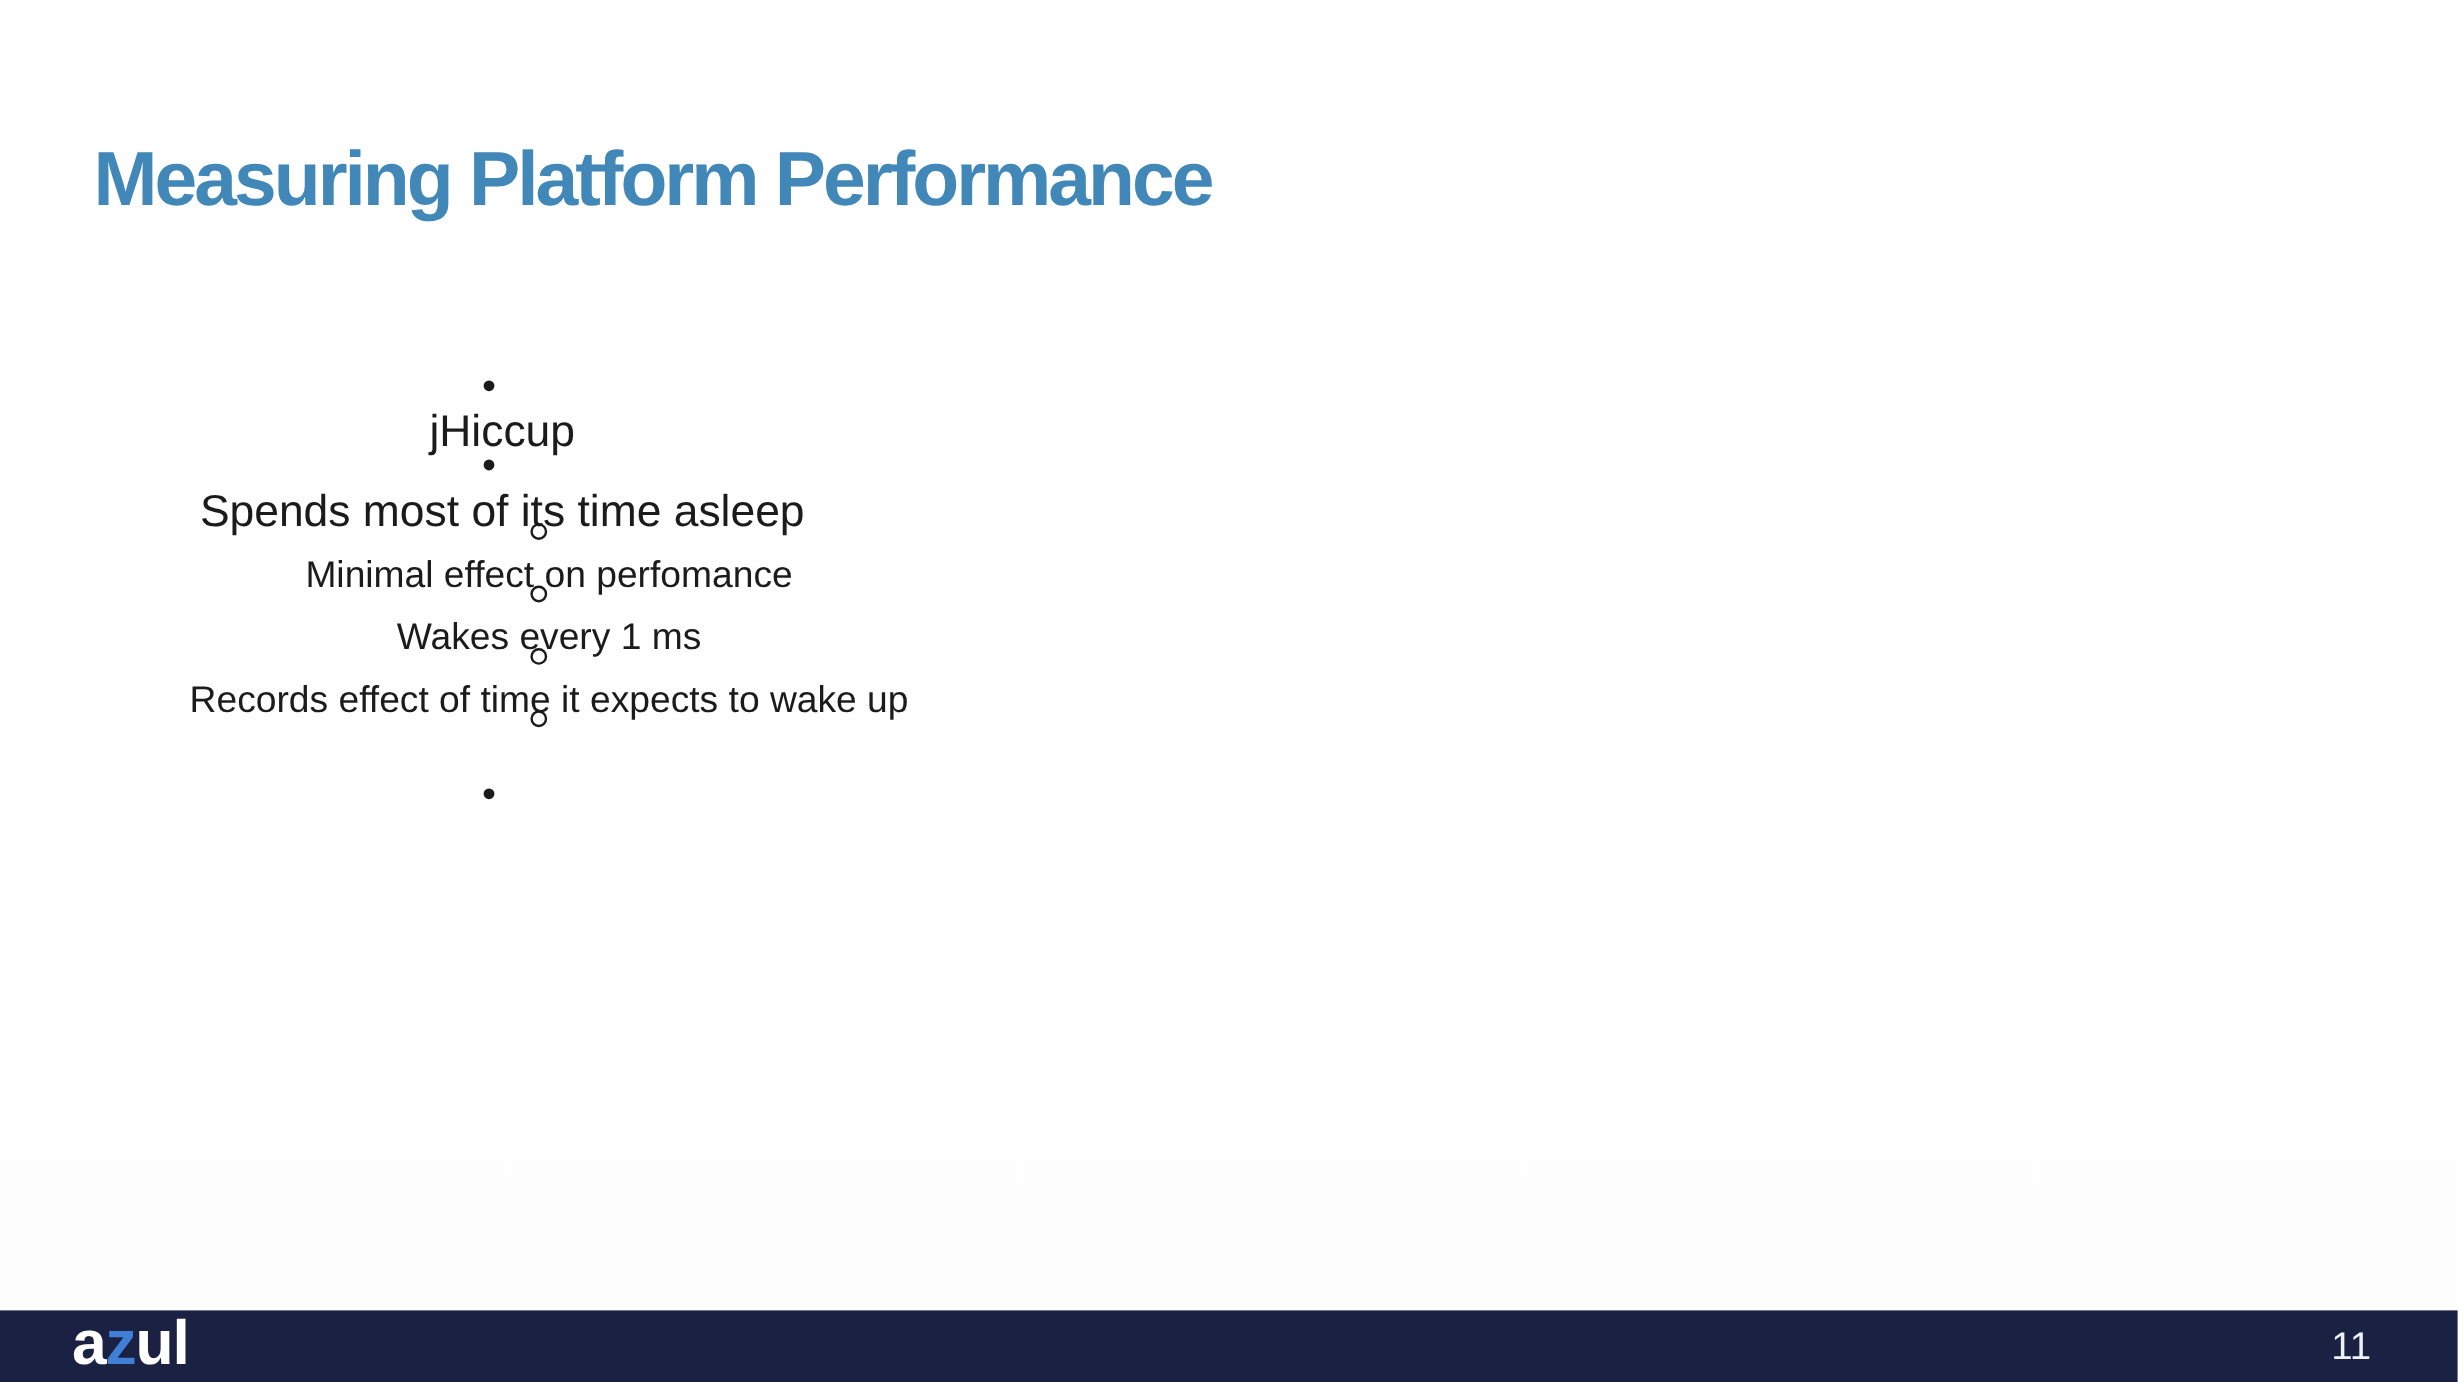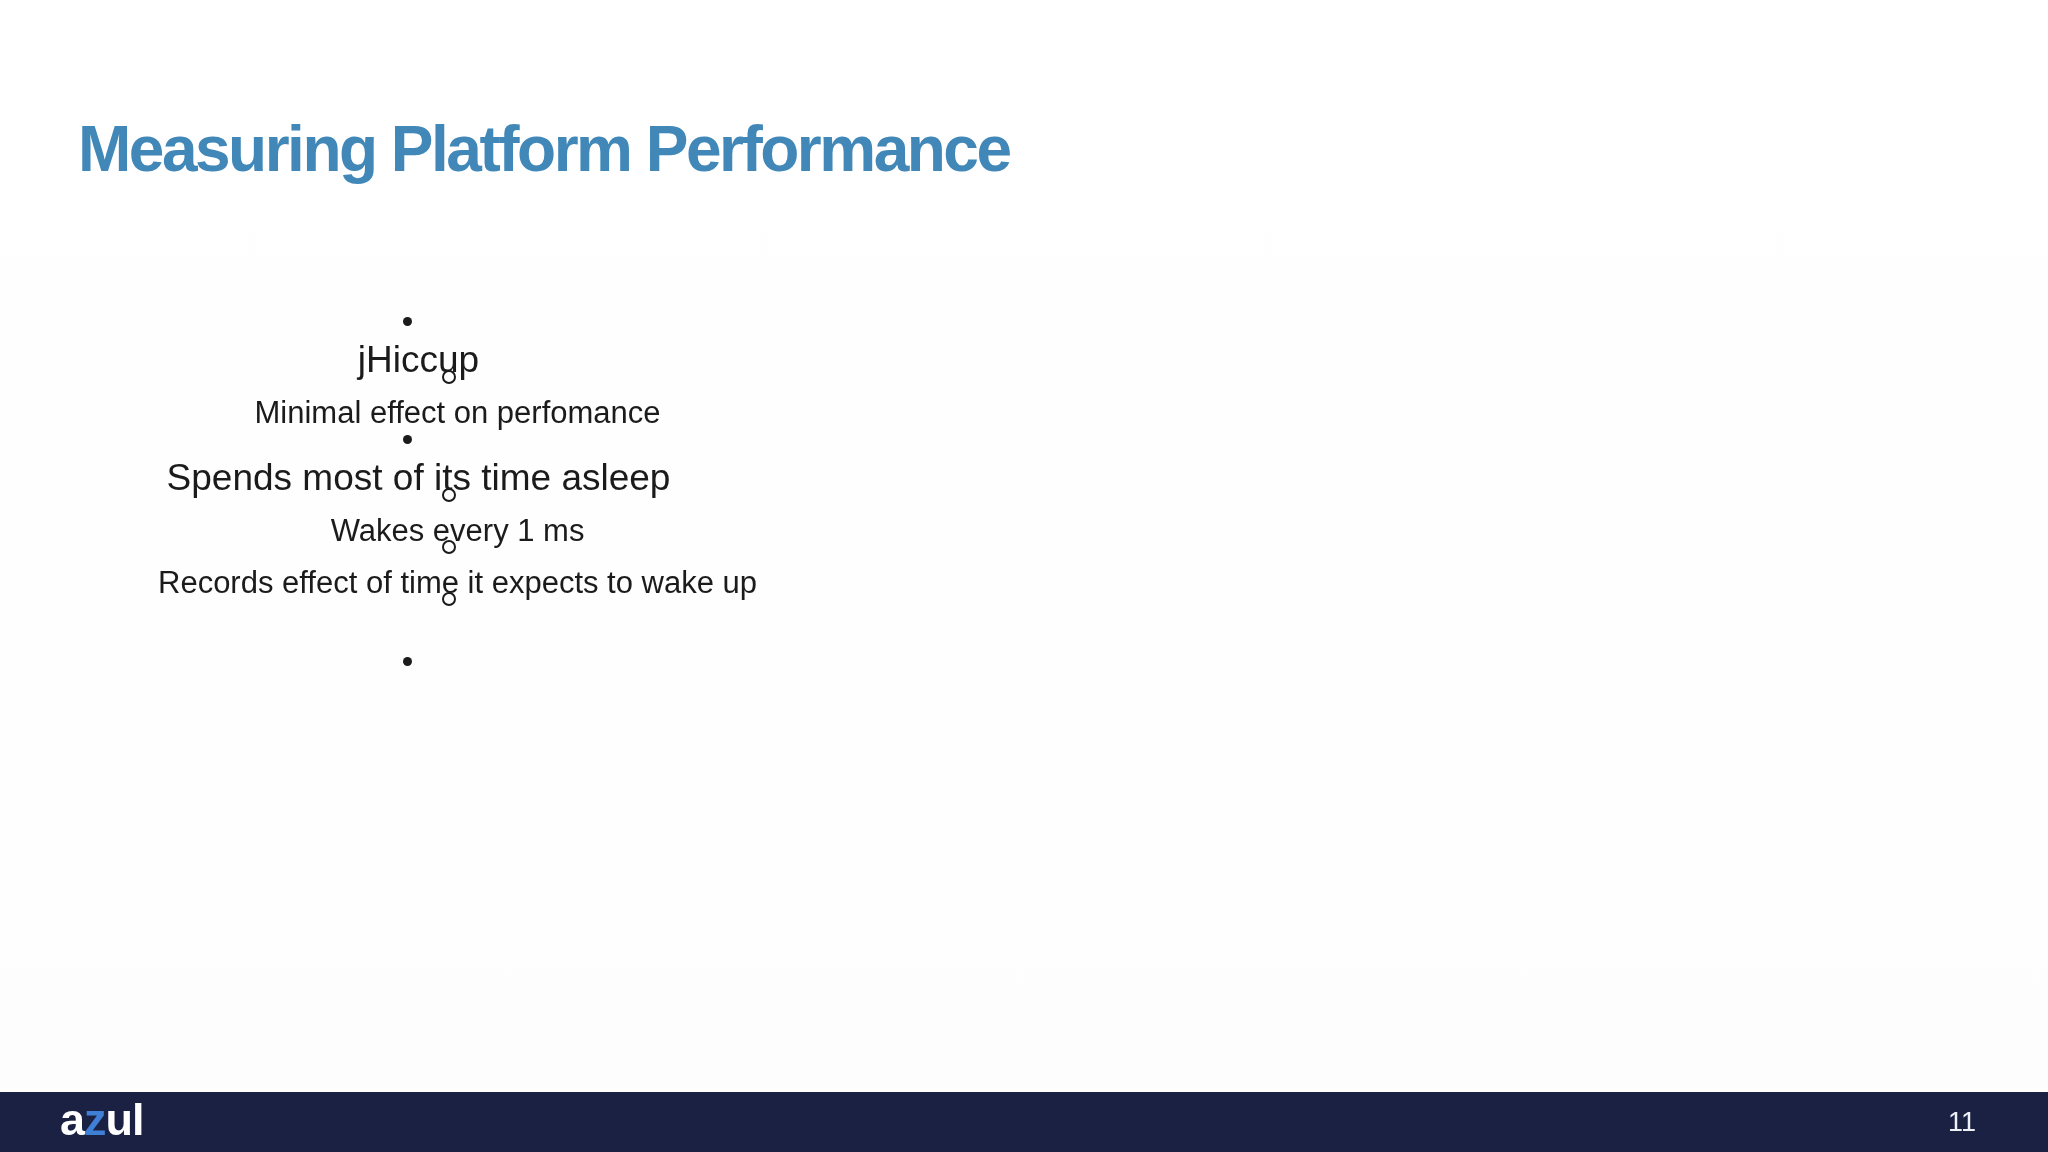--- a/index.html
+++ b/index.html
@@ -44,60 +44,60 @@
   .footer {
     position: absolute;
     left: 0; bottom: 0;
     width: 100%; height: 60px;
     background: #1b2142;
   }
   .logo {
     position: absolute;
     left: 60px; top: 50%;
     transform: translateY(-54%);
-    font-size: 45px; font-weight: 800;
+    font-size: 52px; font-weight: 800;
     letter-spacing: -1px;
     color: #ffffff;
     white-space: nowrap;
   }
   .logo .z { color: #3f7fd6; }
   .page-number {
     position: absolute;
     right: 72px; top: 50%;
     transform: translateY(-50%);
-    font-size: 27px;
+    font-size: 32px;
     color: #eef1f8;
   }
 </style>
 </head>
 <body>
 
 <div class="slide-title">Measuring Platform Performance</div>
 
 <div class="content">
 
   <div class="row l1">
     <span class="marker-box">
         <span class="dot"></span>
       </span>
     <span class="txt">jHiccup</span>
   </div>
 
+  <div class="row l1 gap">
+    <span class="marker-box">
+        <span class="dot"></span>
+      </span>
+    <span class="txt">Spends most of its time asleep</span>
+  </div>
+
   <div class="row l2">
     <span class="marker-box">
         <span class="circle"></span>
       </span>
     <span class="txt">Minimal effect on perfomance</span>
-  </div>
-
-  <div class="row l1 gap">
-    <span class="marker-box">
-        <span class="dot"></span>
-      </span>
-    <span class="txt">Spends most of its time asleep</span>
   </div>
 
   <div class="row l2">
     <span class="marker-box">
         <span class="circle"></span>
       </span>
     <span class="txt">Wakes every 1 ms</span>
   </div>
 
   <div class="row l2">

